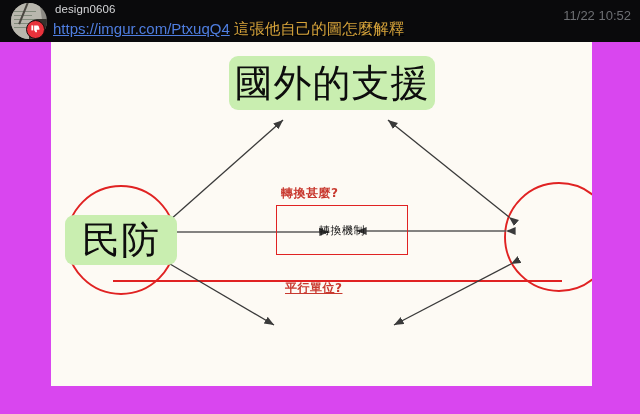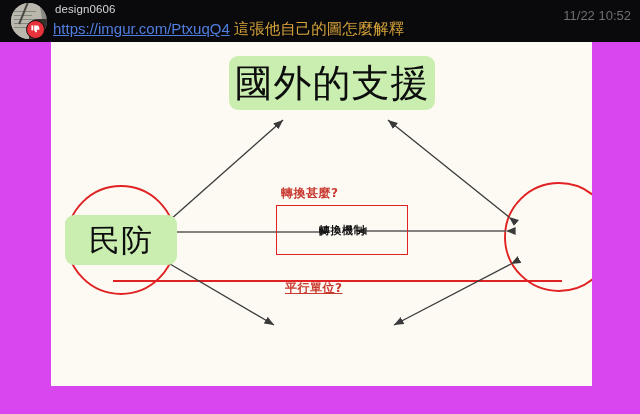--- a/index.html
+++ b/index.html
@@ -133,38 +133,38 @@
     display: flex;
     align-items: center;
     justify-content: center;
     color: #0d0d0d;
     font-family: "DejaVu Sans", "Liberation Sans", sans-serif;
     font-weight: 400;
     line-height: 1;
     letter-spacing: 1px;
   }
   #node-foreign { left: 178px; top: 14px;  width: 206px; height: 54px; font-size: 38px; }
-  #node-civil   { left: 14px;  top: 173px; width: 112px; height: 50px; font-size: 31px; }
+  #node-civil   { left: 14px;  top: 173px; width: 112px; height: 50px; font-size: 38px; }
   #node-mil     { left: 452px; top: 170px; width: 112px; height: 50px; font-size: 33px; }
   #node-people  { left: 193px; top: 272px; width: 178px; height: 54px; font-size: 36px; }
 
   .center-box {
     position: absolute;
     left: 225px; top: 163px;
     width: 132px; height: 50px;
     border: 1.6px solid #e02222;
     background: transparent;
     display: flex;
     align-items: center;
     justify-content: center;
   }
   .center-box .label {
     font-family: "DejaVu Sans", "Liberation Sans", sans-serif;
     font-size: 11px;
-    font-weight: 700;
+    font-weight: 400;
     color: #111111;
     letter-spacing: .5px;
   }
 
   .red-note {
     position: absolute;
     color: #c8392f;
     font-family: "DejaVu Sans", "Liberation Sans", sans-serif;
     font-size: 12px;
     font-weight: 700;

